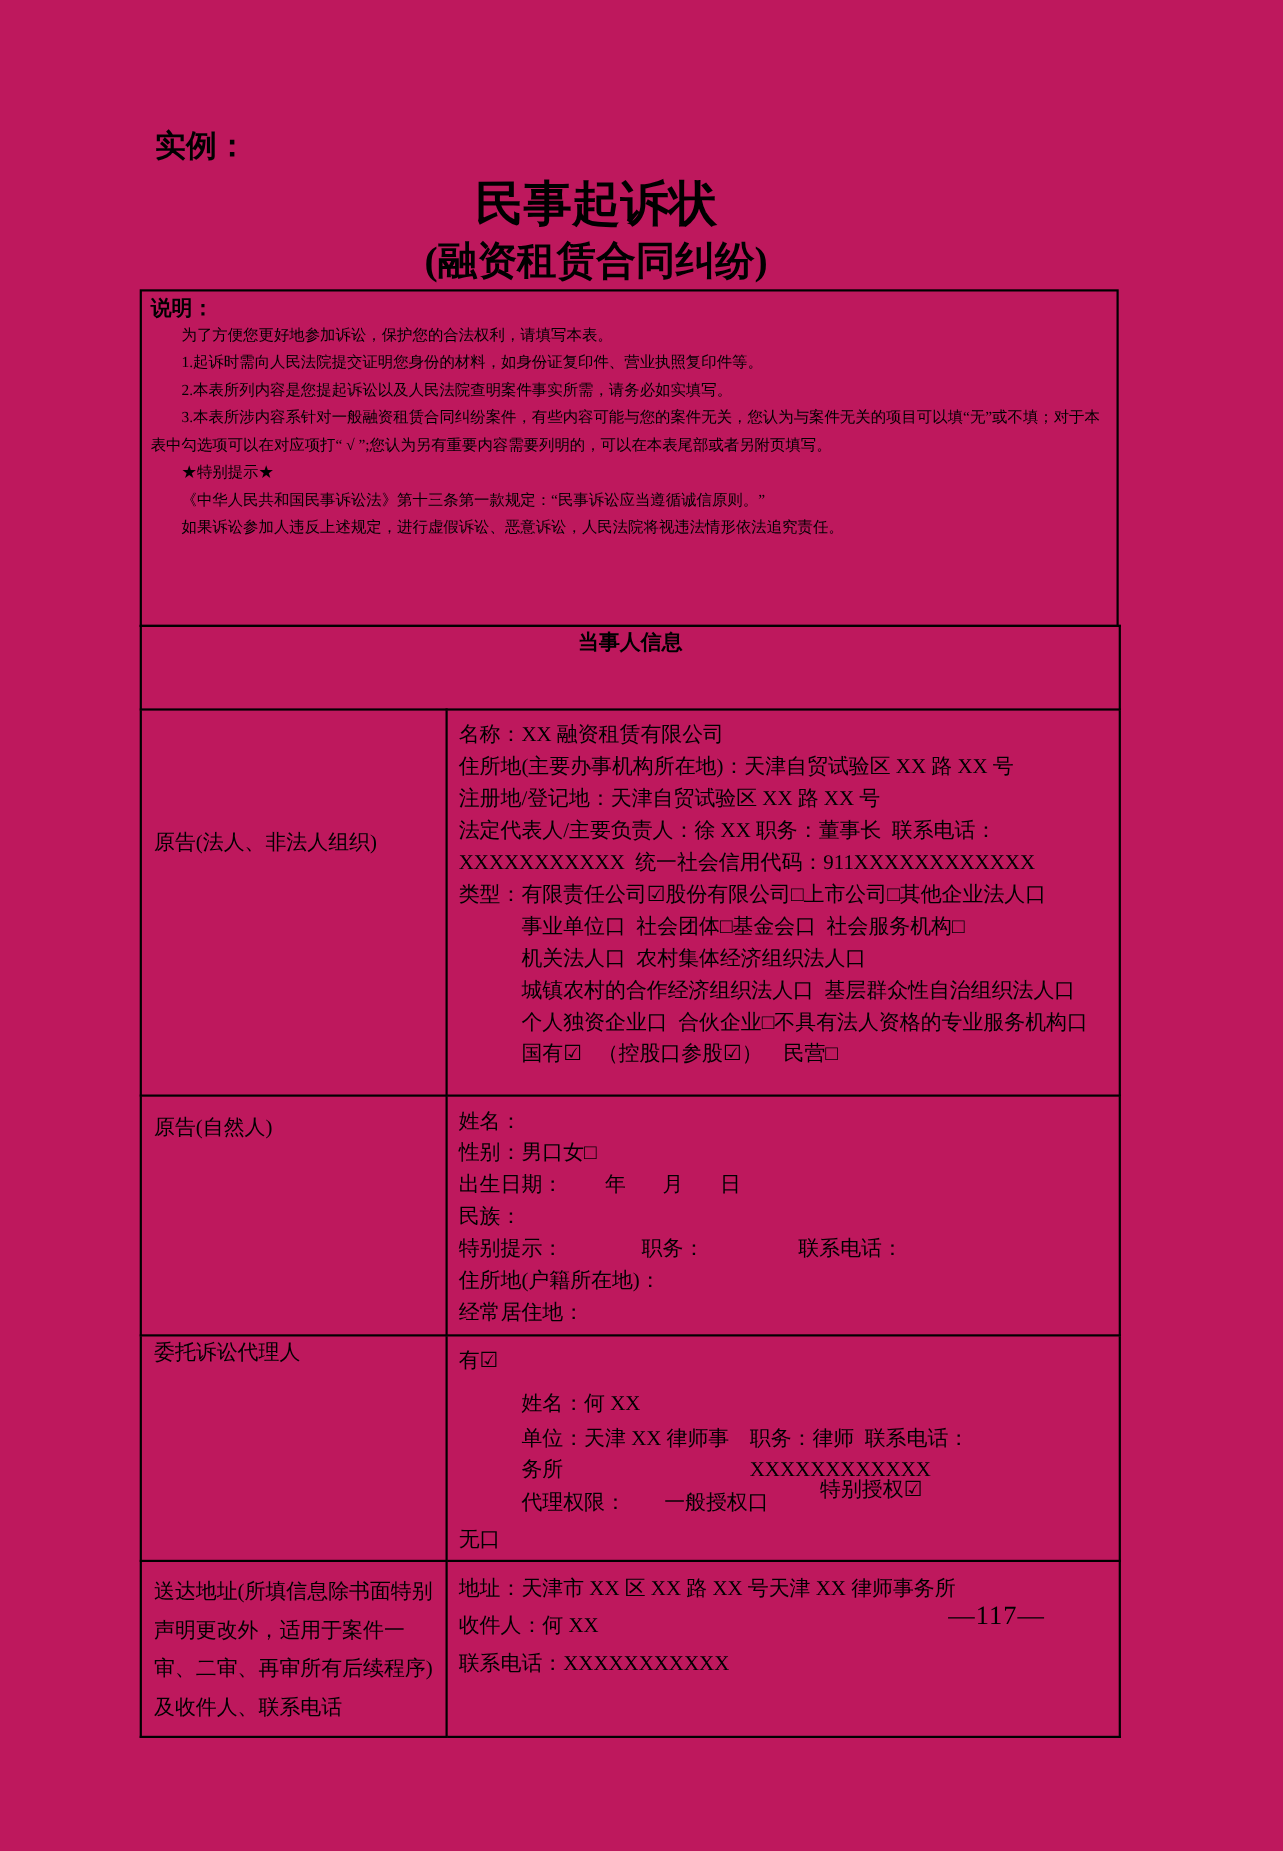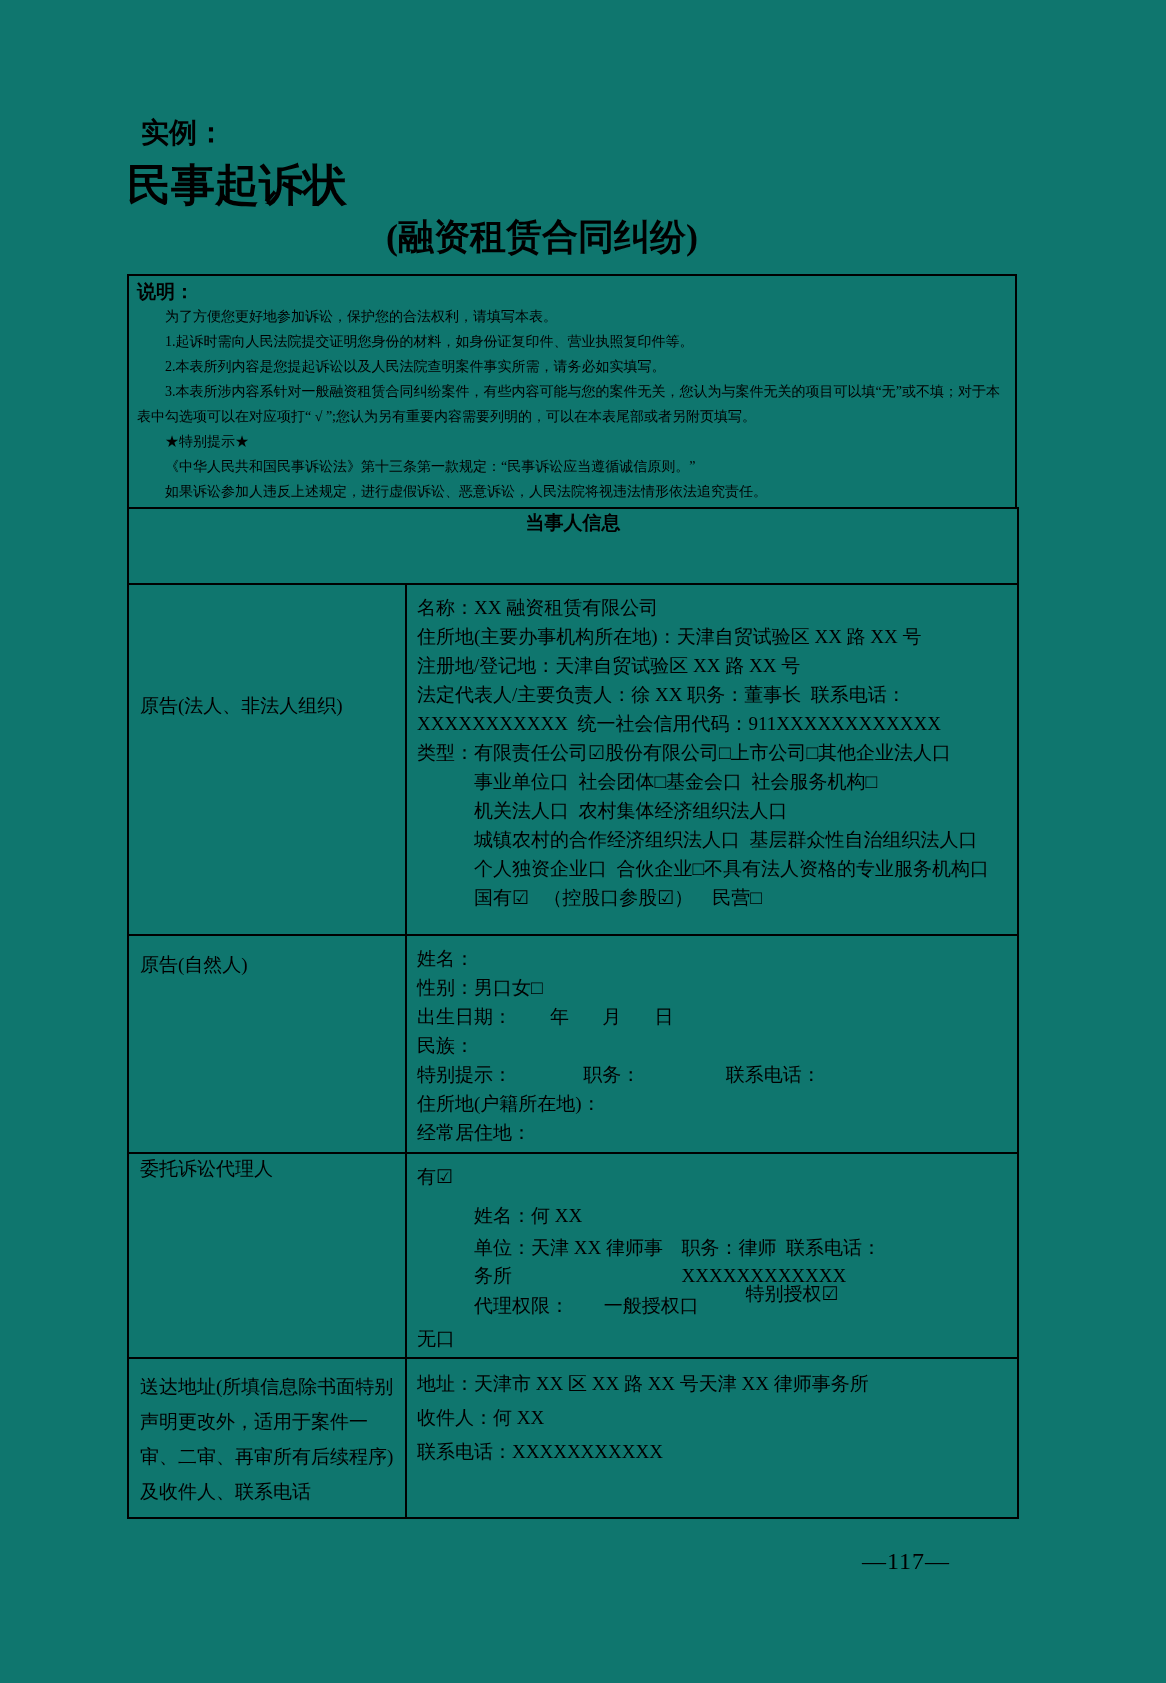--- a/index.html
+++ b/index.html
@@ -1,54 +1,54 @@
 <!DOCTYPE html>
 <html><head>
 <meta charset="utf-8">
 <style>
   html,body { margin:0; padding:0; background:#ffffff; }
   .page {
     position: relative;
     width: 1166px;
     height: 1683px;
-    background: #0f766e;
+    background: #be185d;
     color: #000;
     font-family: "Liberation Serif", "DejaVu Serif", serif;
     overflow: hidden;
   }
   .content { margin-left: 127px; width: 890px; }
 
   .example-label {
     margin-top: 116px;
     margin-left: 14px;
     font-size: 28px;
     font-weight: bold;
     line-height: 34px;
     font-family: "Liberation Sans", "DejaVu Sans", sans-serif;
   }
   .doc-title {
     margin-top: 8px;
     padding-right: 60px;
-    text-align: left;
+    text-align: center;
     font-size: 44px;
     font-weight: bold;
     line-height: 56px;
   }
   .doc-subtitle {
     padding-right: 60px;
     text-align: center;
     font-size: 36px;
     font-weight: bold;
     line-height: 46px;
   }
 
   .notice-box {
     box-sizing: border-box;
-    margin-top: 14px;
-    height: 235px;
+    margin-top: 3px;
+    height: 307px;
     border: 2px solid #000;
     padding: 3px 8px 0 8px;
     overflow: hidden;
   }
   .notice-heading {
     font-size: 19px;
     font-weight: bold;
     line-height: 25px;
     font-family: "Liberation Sans", "DejaVu Sans", sans-serif;
   }
@@ -100,21 +100,21 @@
   .agent-org { width: 222px; line-height: 28px; white-space: pre-wrap; }
   .agent-duty { margin-left: 8px; line-height: 28px; white-space: pre-wrap; }
   .agent-auth-row { margin-top: 2px; line-height: 28px; }
   .auth-general { margin-left: 30px; }
   .auth-special { margin-left: 42px; position: relative; top: -12px; }
   .agent-none { margin-top: 4px; }
 
   .page-number {
     position: absolute;
     left: 862px;
-    top: 1546px;
+    top: 1454px;
     font-size: 24px;
     line-height: 30px;
     letter-spacing: 1px;
   }
 </style>
 </head>
 <body>
 
 <div class="page">
   <div class="content">

